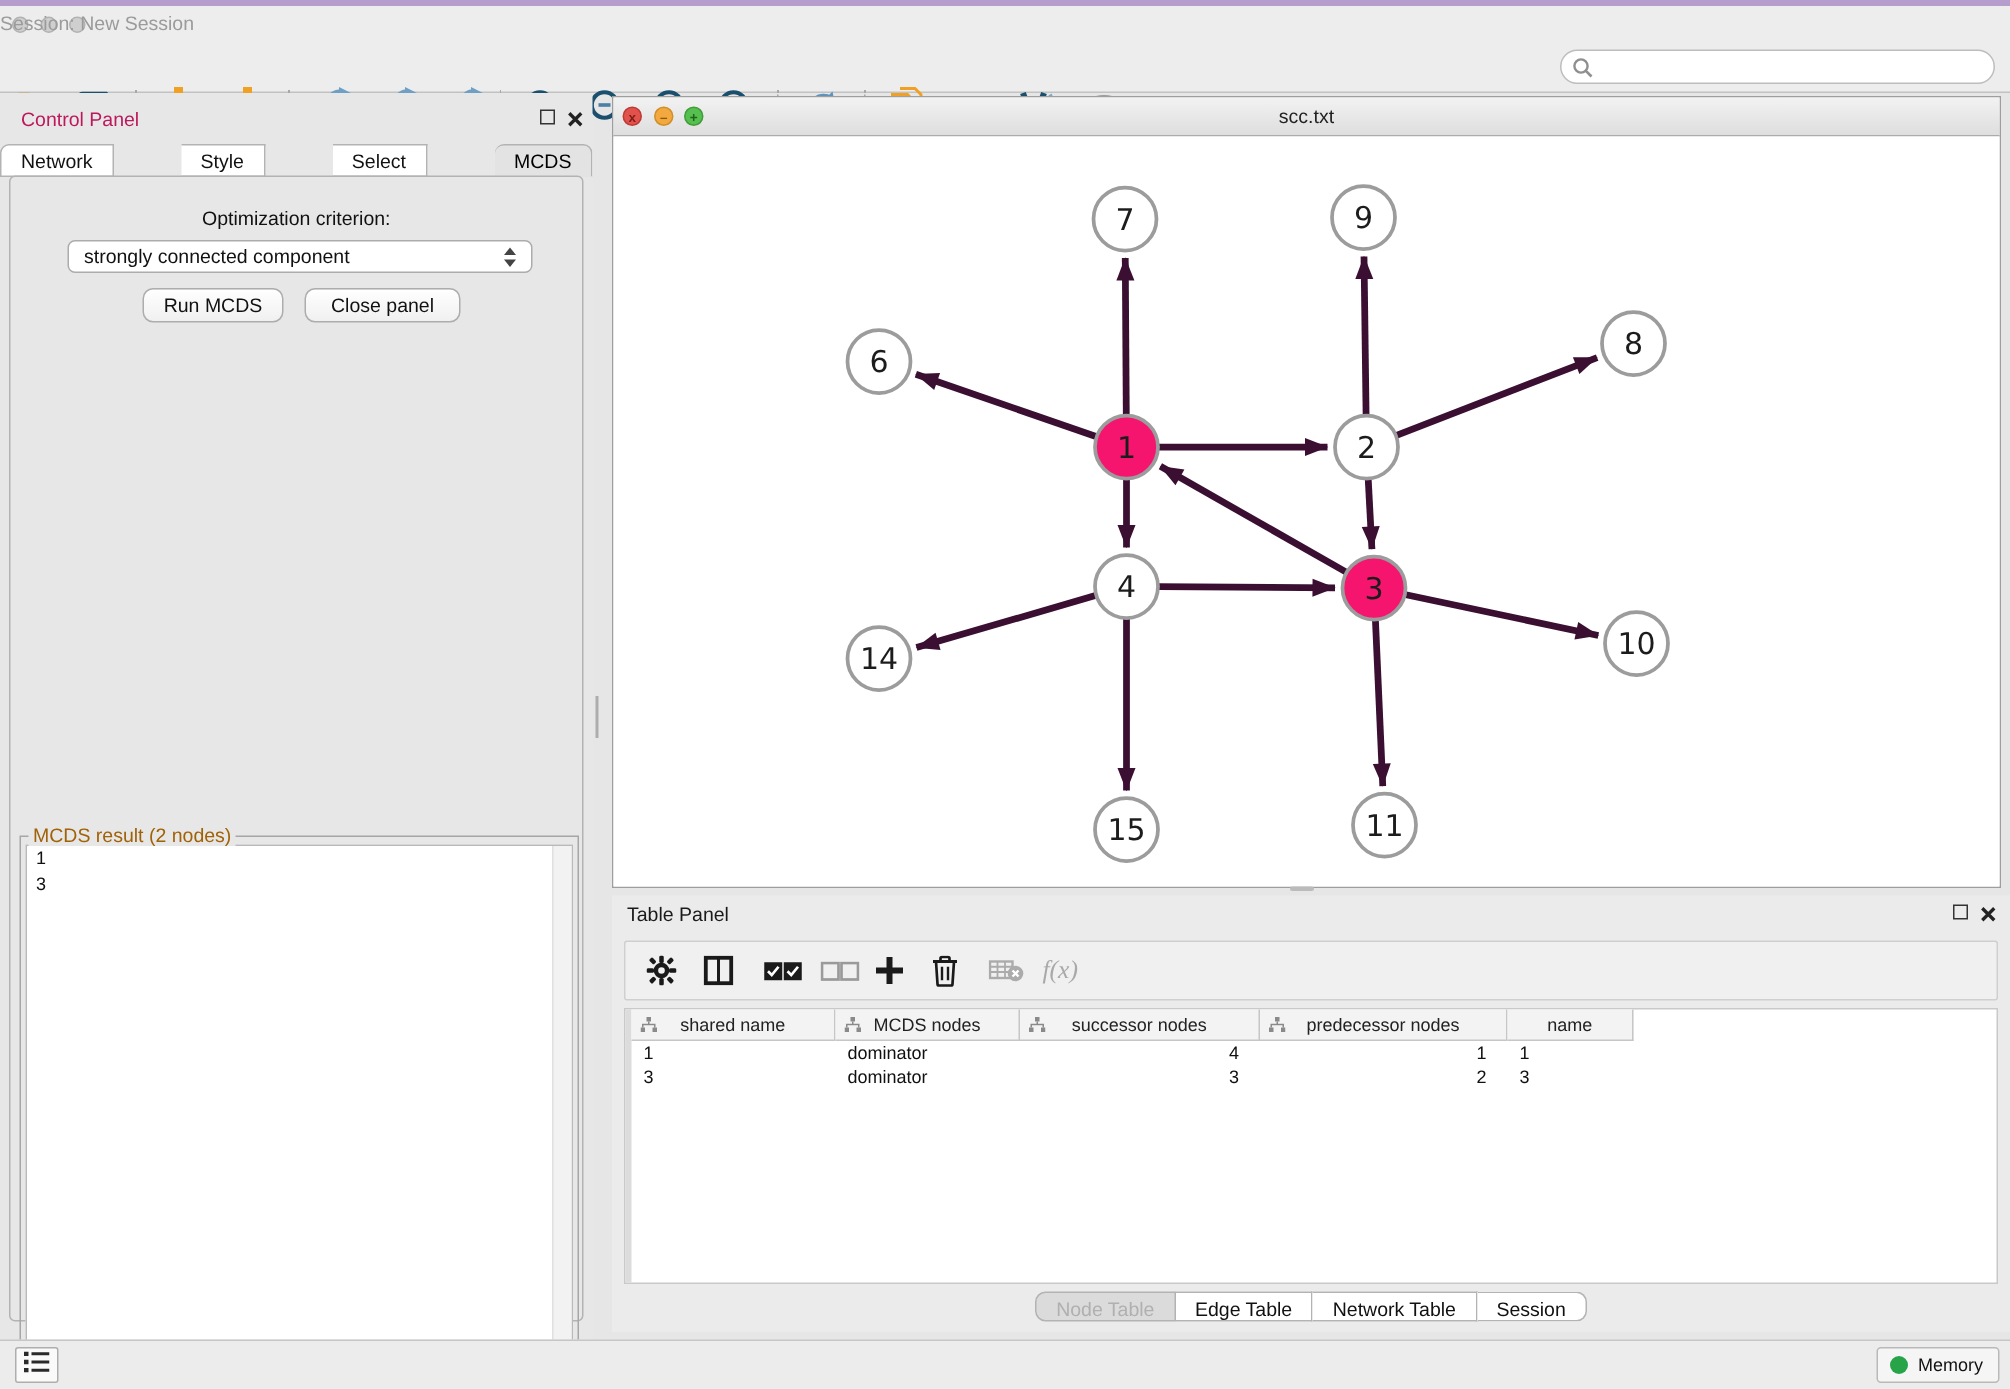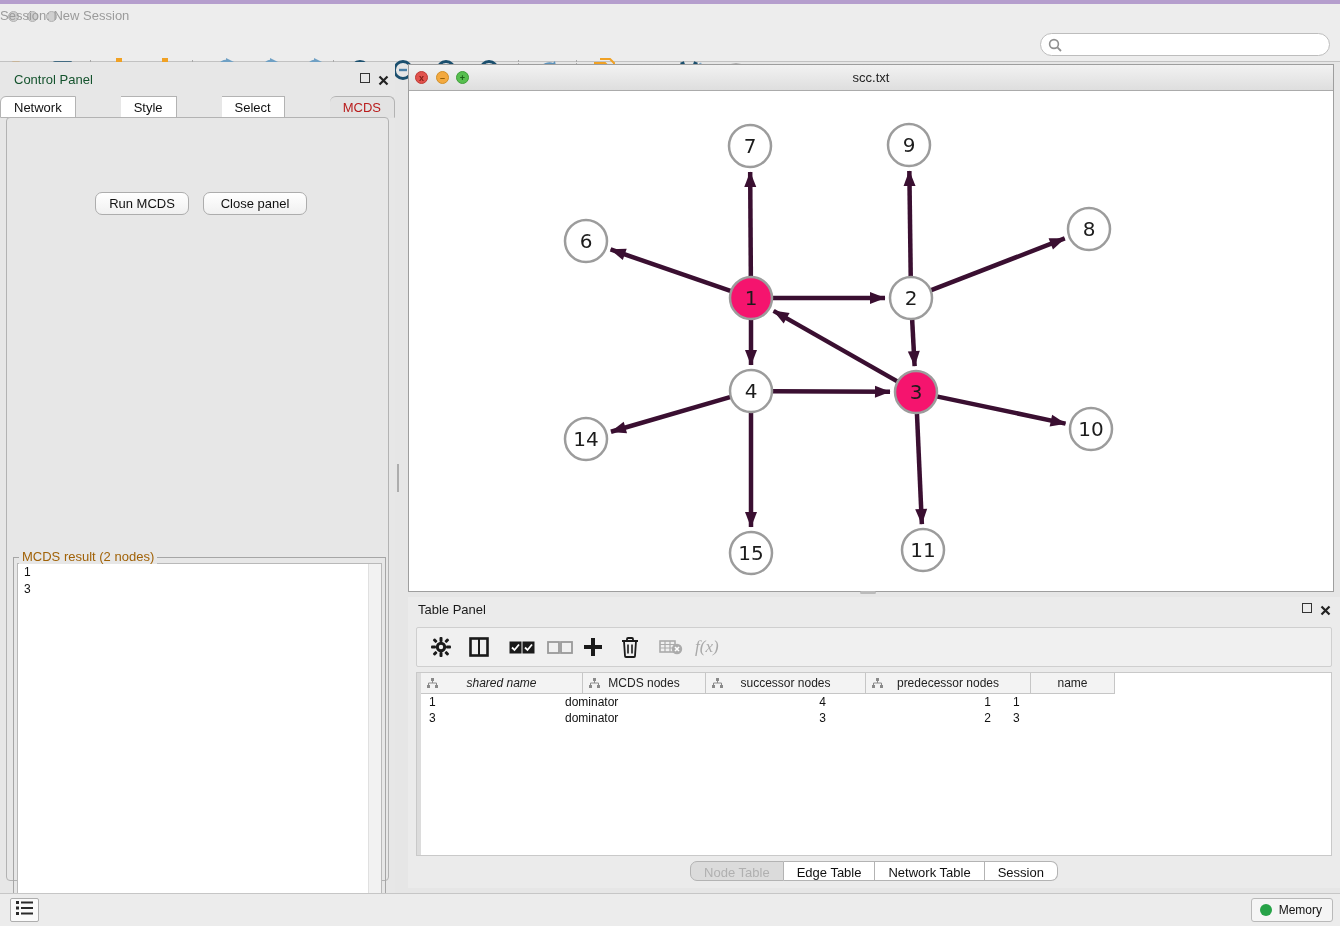--- a/index.html
+++ b/index.html
@@ -23,31 +23,31 @@
   .tsep { position:absolute; top:32px; height:26px; width:0;
         border-left:1px dotted #A8A8A8; }
   #search-wrap { position:absolute; right:10px; top:5px; width:290px; height:23px;
         background:#FFF; border:1px solid #BDBDBD; border-radius:12px; }
   #search-input { position:absolute; left:26px; top:1px; width:255px; height:19px;
         border:none; outline:none; font-size:12px; background:transparent; }
   #search-icon { position:absolute; left:7px; top:4px; }
 
   
   #control-panel { left:0; top:62px; width:395px; height:831px; background:#E7E7E7; }
-  #cp-title { position:absolute; left:14px; top:10px; font-size:13px; color:#14532d; }
+  #cp-title { position:absolute; left:14px; top:10px; font-size:13px; color:#be185d; }
   .float-icon { position:absolute; width:10px; height:10px; border:1.6px solid #333; }
   .close-icon { position:absolute; width:11px; height:11px; }
   #cp-tabs { position:absolute; left:0; top:34px; width:100%; display:flex; justify-content:space-between; }
   .tab { height:22px; line-height:21px; padding:0 13px; font-size:13px; background:#FFF;
         border:1px solid #B3B3B3; border-left:none; color:#111; }
   .tab:first-child { border-left:1px solid #B3B3B3; border-radius:6px 0 0 0; }
   .tab:last-child { border-radius:0 6px 0 0; }
   #cp-tabs .tab.selected, #cp-tabs .tab:last-child {
         border-radius:6px 6px 0 0; }
-  .tab.selected { background:#E3E3E3; color:#b91c1c; border-bottom:1px solid #E3E3E3; }
+  .tab.selected { background:#E3E3E3; color:#000000; border-bottom:1px solid #E3E3E3; }
   #cp-section { position:absolute; left:6px; top:55px; width:383px; height:764px;
         border:1px solid #B3B3B3; border-radius:4px; background:#E7E7E7; }
   #opt-label { position:absolute; left:0; top:20px; width:100%; text-align:center;
         font-size:13px; color:#111; }
   #opt-select { position:absolute; left:38px; top:42px; width:310px; height:22px;
         background:#FFF; border:1px solid #ACACAC; border-radius:5px; font-size:13px;
         line-height:20px; padding-left:10px; color:#111; }
   #opt-stepper { position:absolute; right:8px; top:3px; width:11px; height:15px; }
   #opt-stepper .up, #opt-stepper .dn { position:absolute; left:1px; width:0; height:0;
         border-left:4.5px solid transparent; border-right:4.5px solid transparent; }
@@ -285,20 +285,28 @@
         <path d="M1.5 1.5 L9.5 9.5 M9.5 1.5 L1.5 9.5" stroke="#222" stroke-width="2.2"></path>
       </svg>
   </span>
   <div id="cp-tabs">
       <div class="tab">Network</div>
       <div class="tab">Style</div>
       <div class="tab">Select</div>
       <div class="tab selected">MCDS</div>
     </div>
   <div id="cp-section">
+    <div id="opt-label">Optimization criterion:</div>
+    <div id="opt-select">
+      <span>strongly connected component</span>
+      <span id="opt-stepper">
+          <i class="up"></i>
+          <i class="dn"></i>
+        </span>
+    </div>
     <div id="run-btn" class="cp-btn">Run MCDS</div>
     <div id="close-btn" class="cp-btn">Close panel</div>
     <div id="mcds-fieldset">
       <span id="mcds-legend">MCDS result (2 nodes)</span>
       <div id="mcds-border"></div>
       <div id="mcds-box">
         <div id="mcds-items">
             <div class="mcds-item">1</div>
             <div class="mcds-item">3</div>
           </div>
@@ -434,21 +442,21 @@
           <path d="M16 8 L20 12 M20 8 L16 12" stroke="#FFF" stroke-width="1.6"></path>
         </svg>
     </span>
     <span class="tp-ic" style="left:278px">
       <span id="fx-label">f(x)</span>
     </span>
   </div>
   <div id="tp-table">
     <div id="tp-gutter"></div>
     <div id="tp-head">
-        <div class="th" style="width: 162px; font-style: italic;">
+        <div class="th" style="width: 136px;">
           <svg class="hicon" width="11" height="11" viewBox="0 0 11 11">
             <g fill="#8A8A8A">
               <rect x="4" y="0" width="3" height="3"></rect>
               <rect x="0" y="7" width="3" height="3"></rect>
               <rect x="8" y="7" width="3" height="3"></rect>
             </g>
             <path d="M5.5 3 V5 M1.5 7 V5 H9.5 V7" fill="none" stroke="#8A8A8A" stroke-width="1"></path>
           </svg>
           <span>shared name</span>
         </div>

